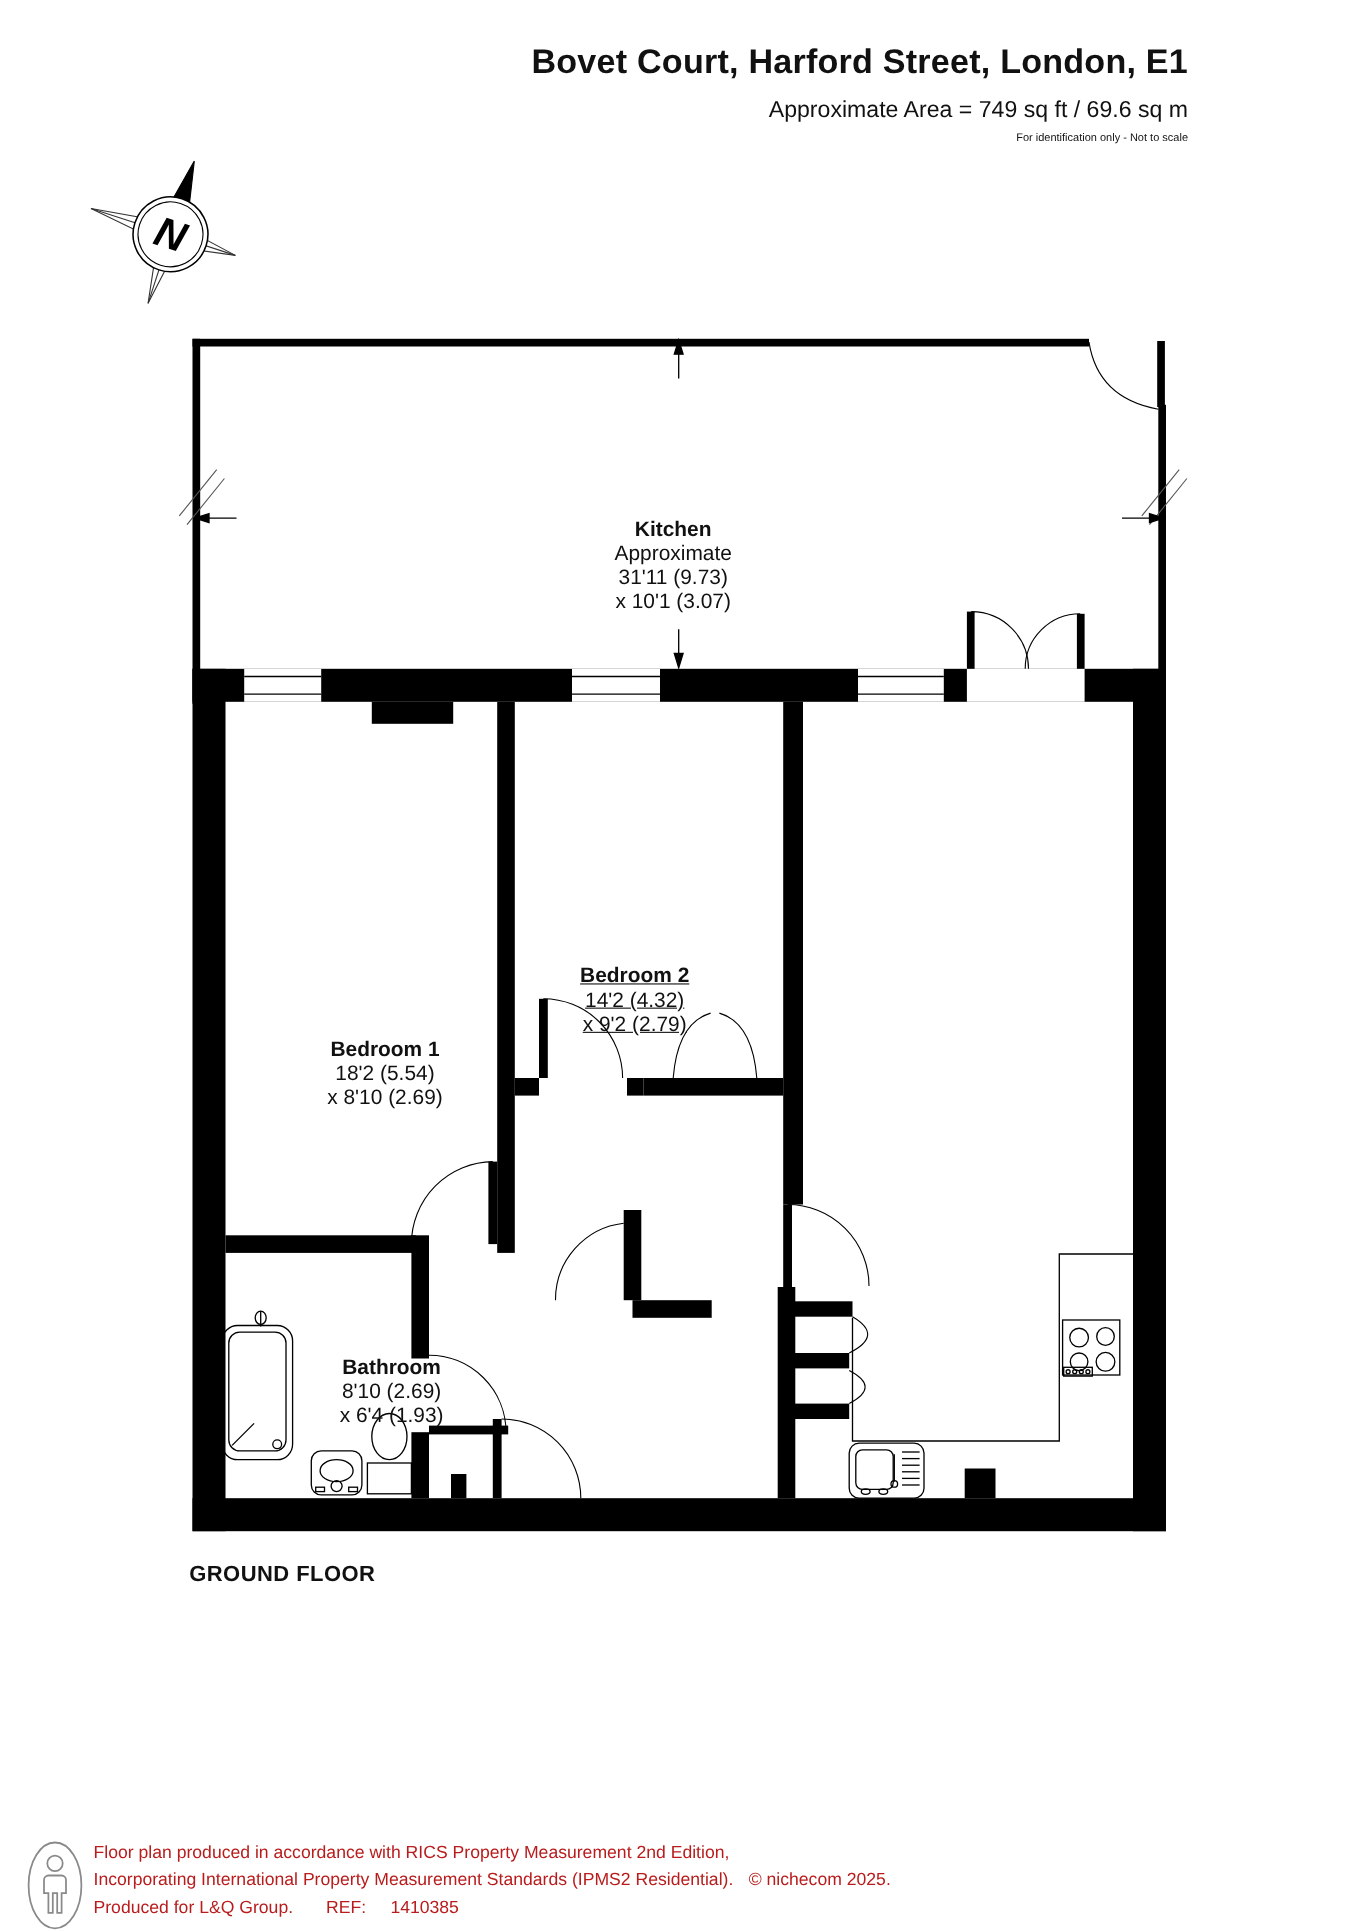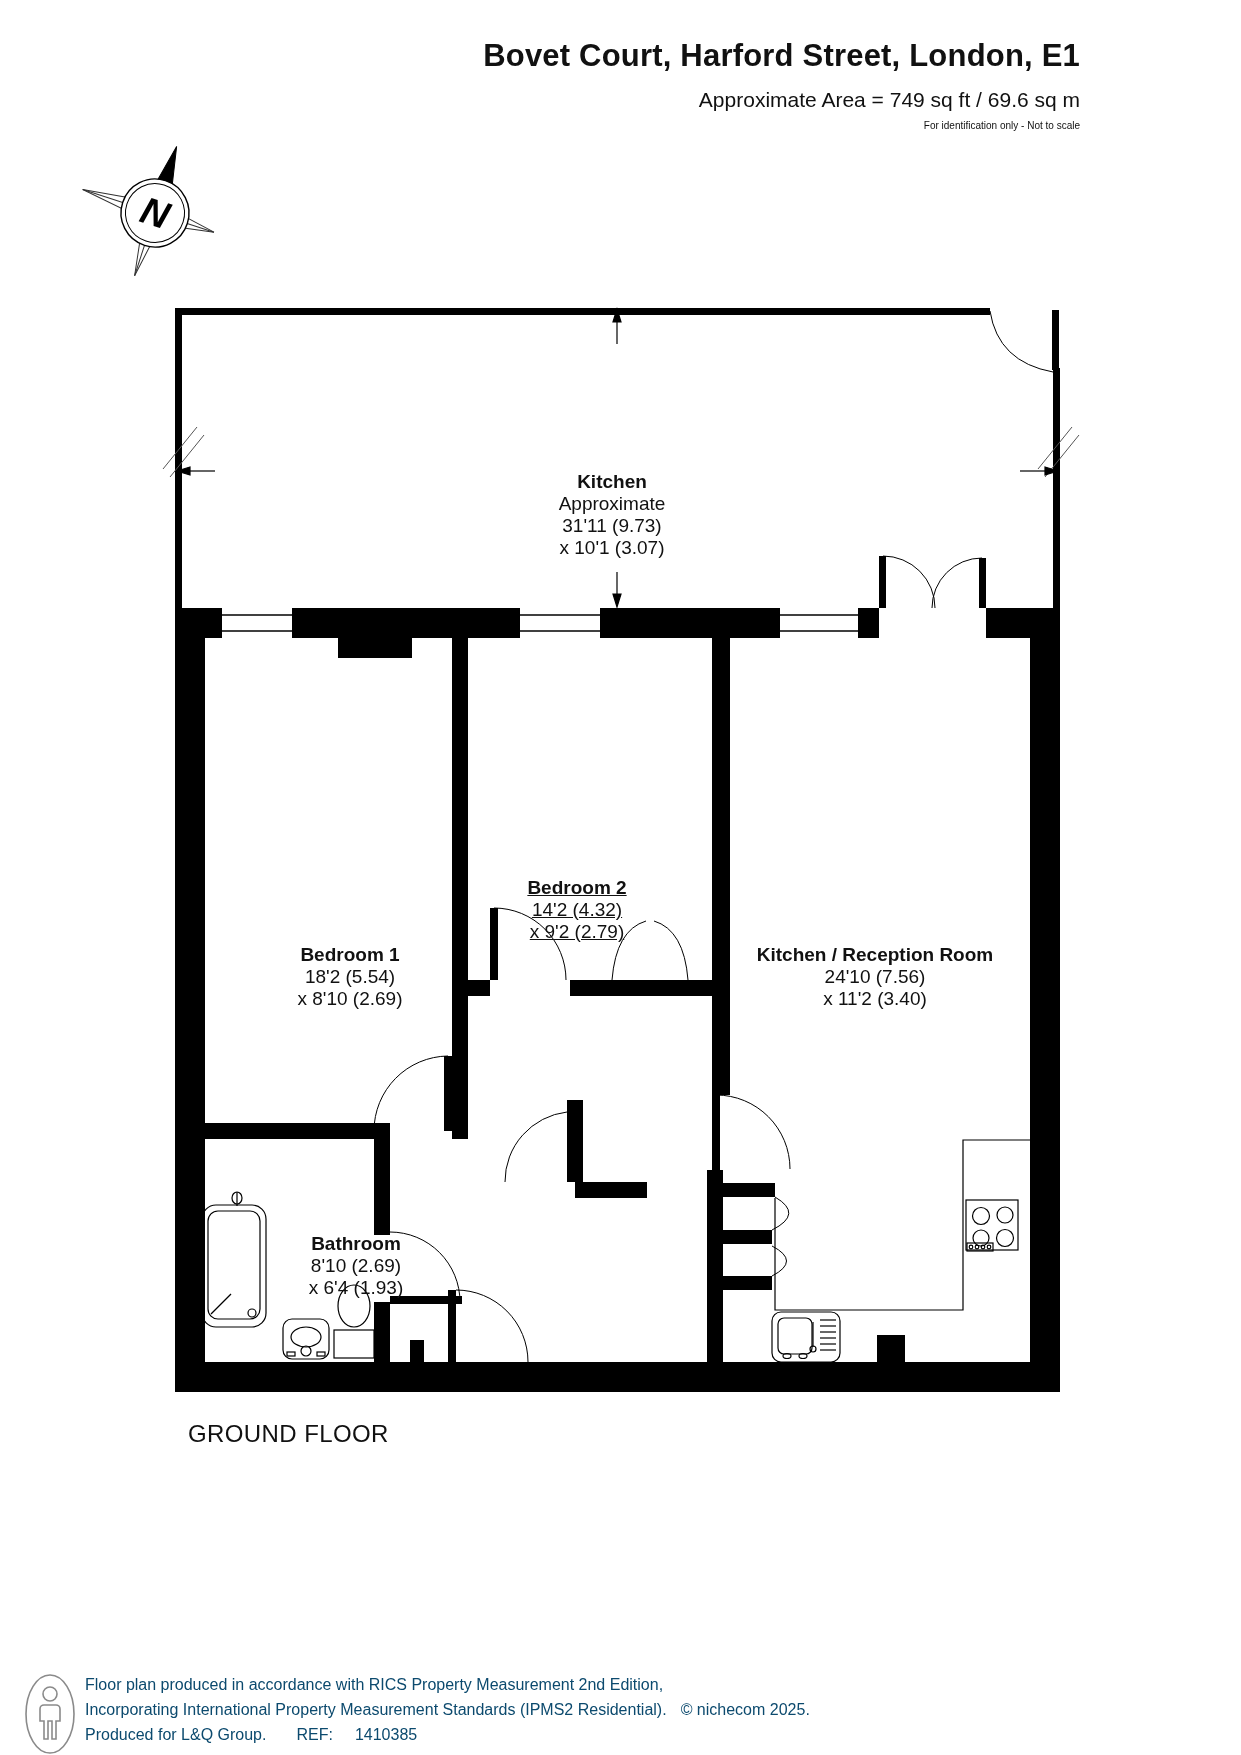--- a/index.html
+++ b/index.html
@@ -6,22 +6,22 @@
   .canvas{position:relative;width:1241px;height:1755px;background:#ffffff;
           font-family:"Liberation Sans",sans-serif;color:#111;overflow:hidden;}
   .plan-svg{position:absolute;left:0;top:0;}
   .hdr{position:absolute;right:161px;text-align:right;white-space:nowrap;}
   .hdr-title{top:38px;font-size:31px;font-weight:bold;letter-spacing:.2px;}
   .hdr-area{top:88px;font-size:21px;}
   .hdr-note{top:120px;font-size:10px;}
   .room-label{position:absolute;transform:translateX(-50%);text-align:center;
               font-size:19px;line-height:22px;white-space:nowrap;}
   .room-name{font-weight:bold;}
-  .floor-label{position:absolute;left:188px;top:1420px;font-size:24px;font-weight:normal;letter-spacing:.4px;}
-  .footer{position:absolute;left:85px;top:1672px;font-size:16px;line-height:25px;color:#0c4a6e;white-space:nowrap;}
+  .floor-label{position:absolute;left:172px;top:1420px;font-size:20px;font-weight:bold;letter-spacing:.4px;}
+  .footer{position:absolute;left:85px;top:1672px;font-size:16px;line-height:25px;color:#b91c1c;white-space:nowrap;}
   .footer .cpy{margin-left:14px;}
   .footer .ref-l{margin-left:30px;}
   .footer .ref-v{margin-left:22px;}
   .fblock{display:block;}
 </style>
 </head>
 <body>
 
 <div class="canvas">
 
@@ -200,25 +200,20 @@
     <span class="fblock">18'2 (5.54)</span>
     <span class="fblock">x 8'10 (2.69)</span>
   </div>
 
   <div class="room-label" style="left:577px;top:877px;text-decoration:underline;">
     <span class="fblock room-name">Bedroom 2</span>
     <span class="fblock">14'2 (4.32)</span>
     <span class="fblock">x 9'2 (2.79)</span>
   </div>
 
-  <div class="room-label" style="left:875px;top:944px;">
-    <span class="fblock room-name">Kitchen / Reception Room</span>
-    <span class="fblock">24'10 (7.56)</span>
-    <span class="fblock">x 11'2 (3.40)</span>
-  </div>
 
   <div class="room-label" style="left:332px;top:1233px;margin-left:24px;">
     <span class="fblock room-name">Bathroom</span>
     <span class="fblock">8'10 (2.69)</span>
     <span class="fblock">x 6'4 (1.93)</span>
   </div>
 
   <div class="floor-label">GROUND FLOOR</div>
 
   <svg width="54" height="84" viewBox="0 0 54 84" style="position:absolute;left:24px;top:1672px;">

